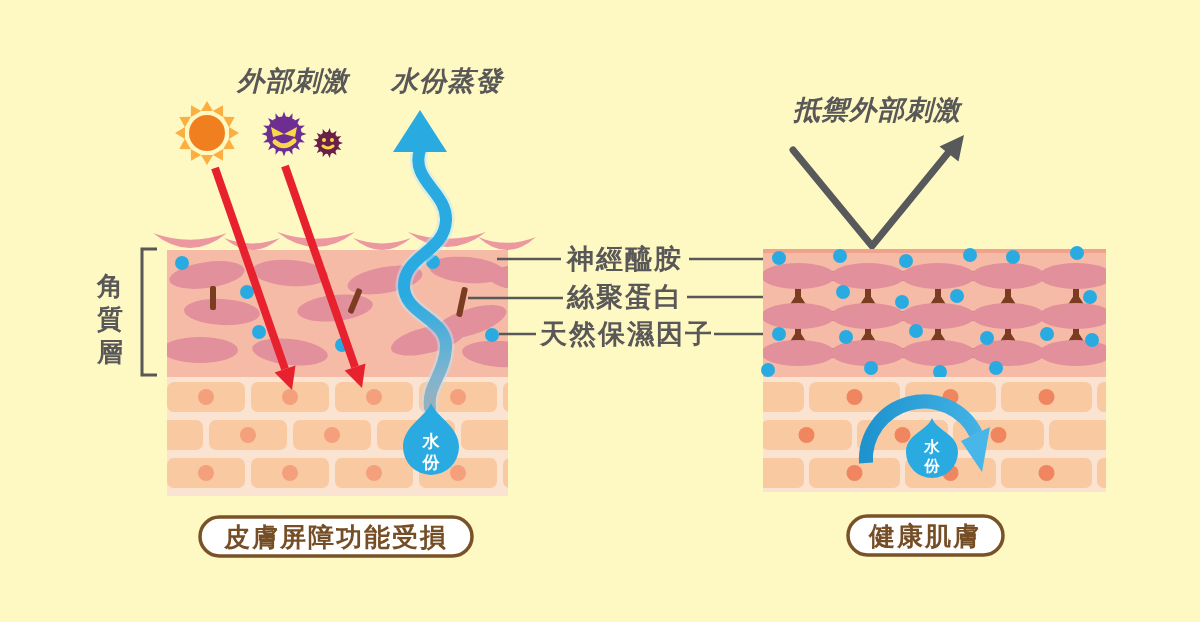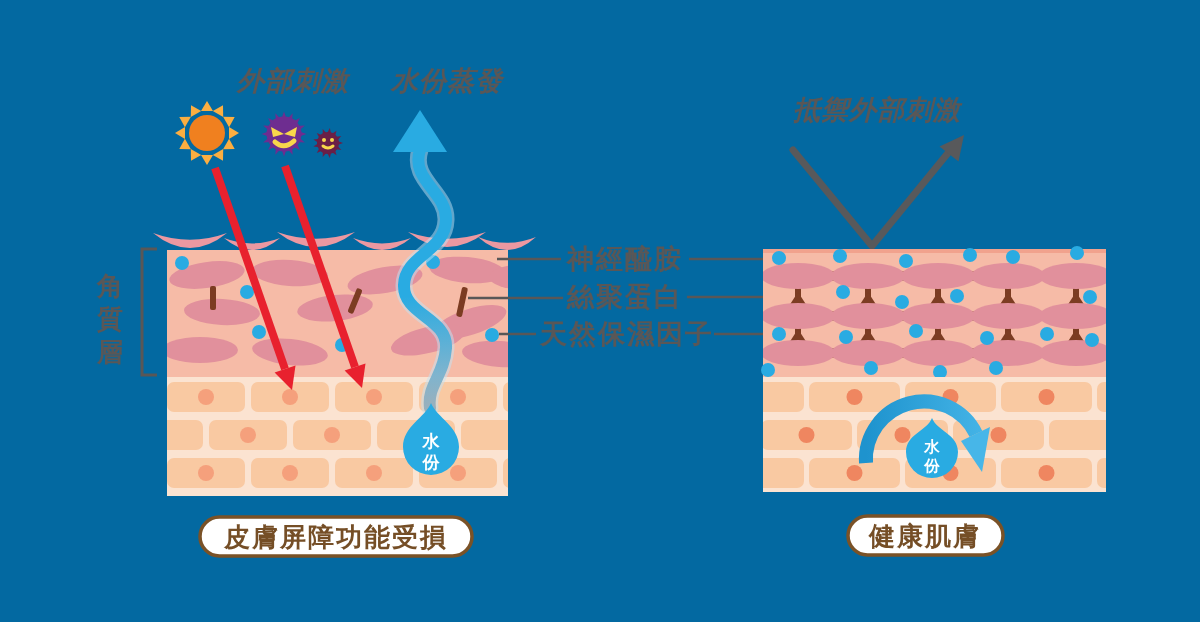--- a/index.html
+++ b/index.html
@@ -1,16 +1,16 @@
 <!DOCTYPE html>
 <html><head>
 <meta charset="utf-8">
 <style>
   html,body{margin:0;padding:0;background:#fff;}
-  #stage{position:relative;width:1200px;height:622px;background:#0369a1;overflow:hidden;
+  #stage{position:relative;width:1200px;height:622px;background:#fef9c3;overflow:hidden;
          font-family:"Liberation Sans","DejaVu Sans",sans-serif;}
   svg{display:block;}
   text{font-family:"Liberation Sans","DejaVu Sans",sans-serif;}
   .hdr{font-size:27px;font-weight:bold;font-style:italic;fill:#595757;letter-spacing:1px;}
   .midlab{font-size:27px;font-weight:bold;fill:#595757;letter-spacing:2px;}
   .vlab{font-size:26px;font-weight:bold;fill:#595757;}
   .cap{font-size:26px;font-weight:bold;fill:#754E26;letter-spacing:2px;}
   .droptxt{font-weight:bold;fill:#ffffff;}
 </style>
 </head>

